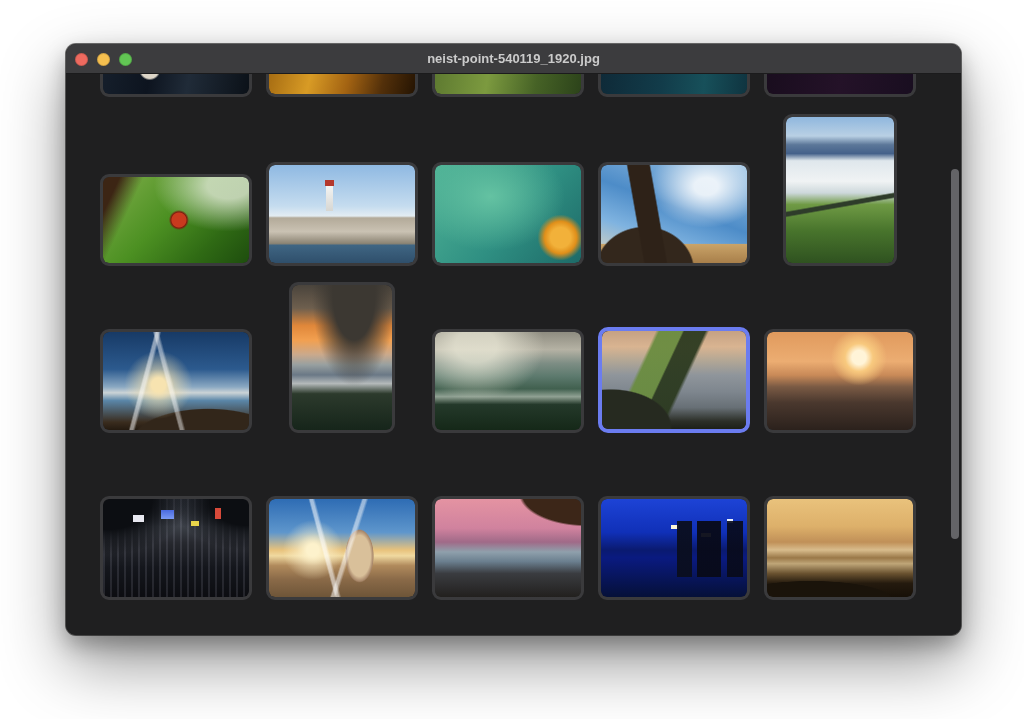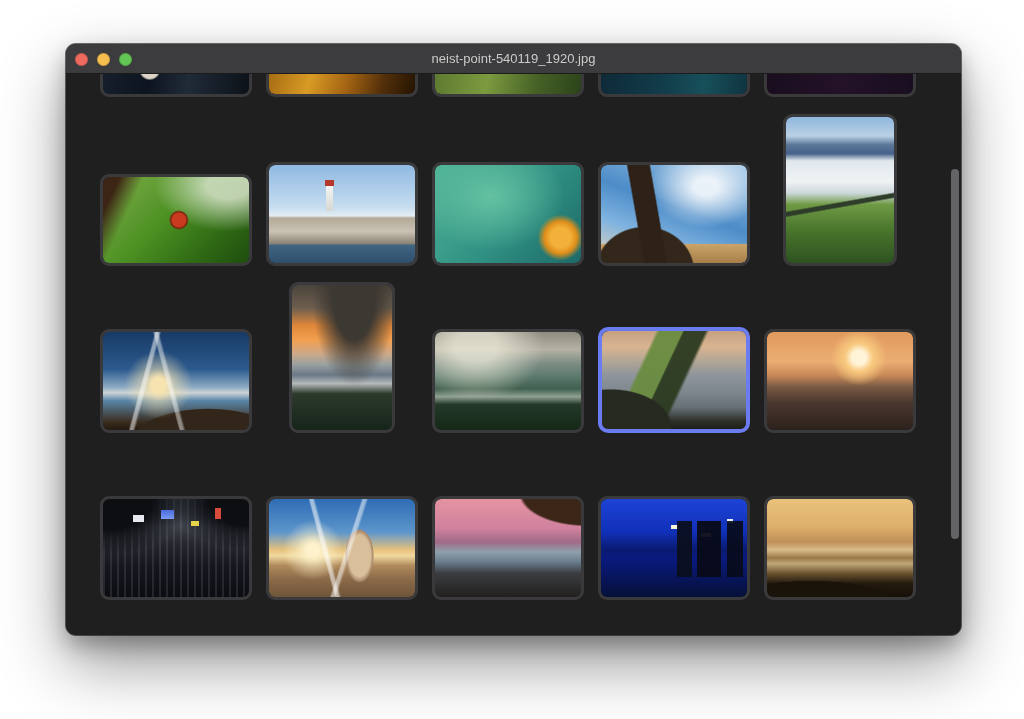--- a/index.html
+++ b/index.html
@@ -10,21 +10,21 @@
     background:#1f1f20;border-radius:10px;
     box-shadow:0 0 0 1px rgba(0,0,0,.55),0 28px 65px rgba(0,0,0,.42),0 10px 22px rgba(0,0,0,.28);}
   .titlebar{position:absolute;left:0;top:0;right:0;height:30px;background:#3c3c3e;
     border-radius:10px 10px 0 0;box-shadow:inset 0 -1px 0 rgba(0,0,0,.55);}
   .lights{position:absolute;left:9px;top:0;height:30px;display:flex;align-items:center;gap:9px;}
   .light{width:13px;height:13px;border-radius:50%;box-shadow:inset 0 0 0 1px rgba(0,0,0,.15);}
   .light.close{background:#ee6a5f;}
   .light.min{background:#f5bf4f;}
   .light.zoom{background:#62c554;}
   .titletext{position:absolute;left:80px;right:80px;top:0;height:29px;line-height:30px;
-    text-align:center;font-size:13px;font-weight:400;color:#cbcbcb;
+    text-align:center;font-size:13px;font-weight:700;color:#cbcbcb;
     white-space:nowrap;overflow:hidden;text-overflow:ellipsis;}
 
   
   .content{position:absolute;left:0;right:0;top:30px;bottom:0;overflow:hidden;
     border-radius:0 0 10px 10px;background:#1f1f20;}
   .row{position:absolute;left:34px;display:flex;height:160px;align-items:flex-end;}
   .row0{top:-137px}.row1{top:32px}.row2{top:199px}.row3{top:366px}
   .cell{width:152px;margin-right:14px;display:flex;align-items:flex-end;justify-content:center;}
   .thumb{border:3px solid #3a3a3c;border-radius:9px;overflow:hidden;background:#2a2a2c;cursor:pointer;}
   .thumb.selected{border:4px solid #6b7cf0;border-radius:10px;}

